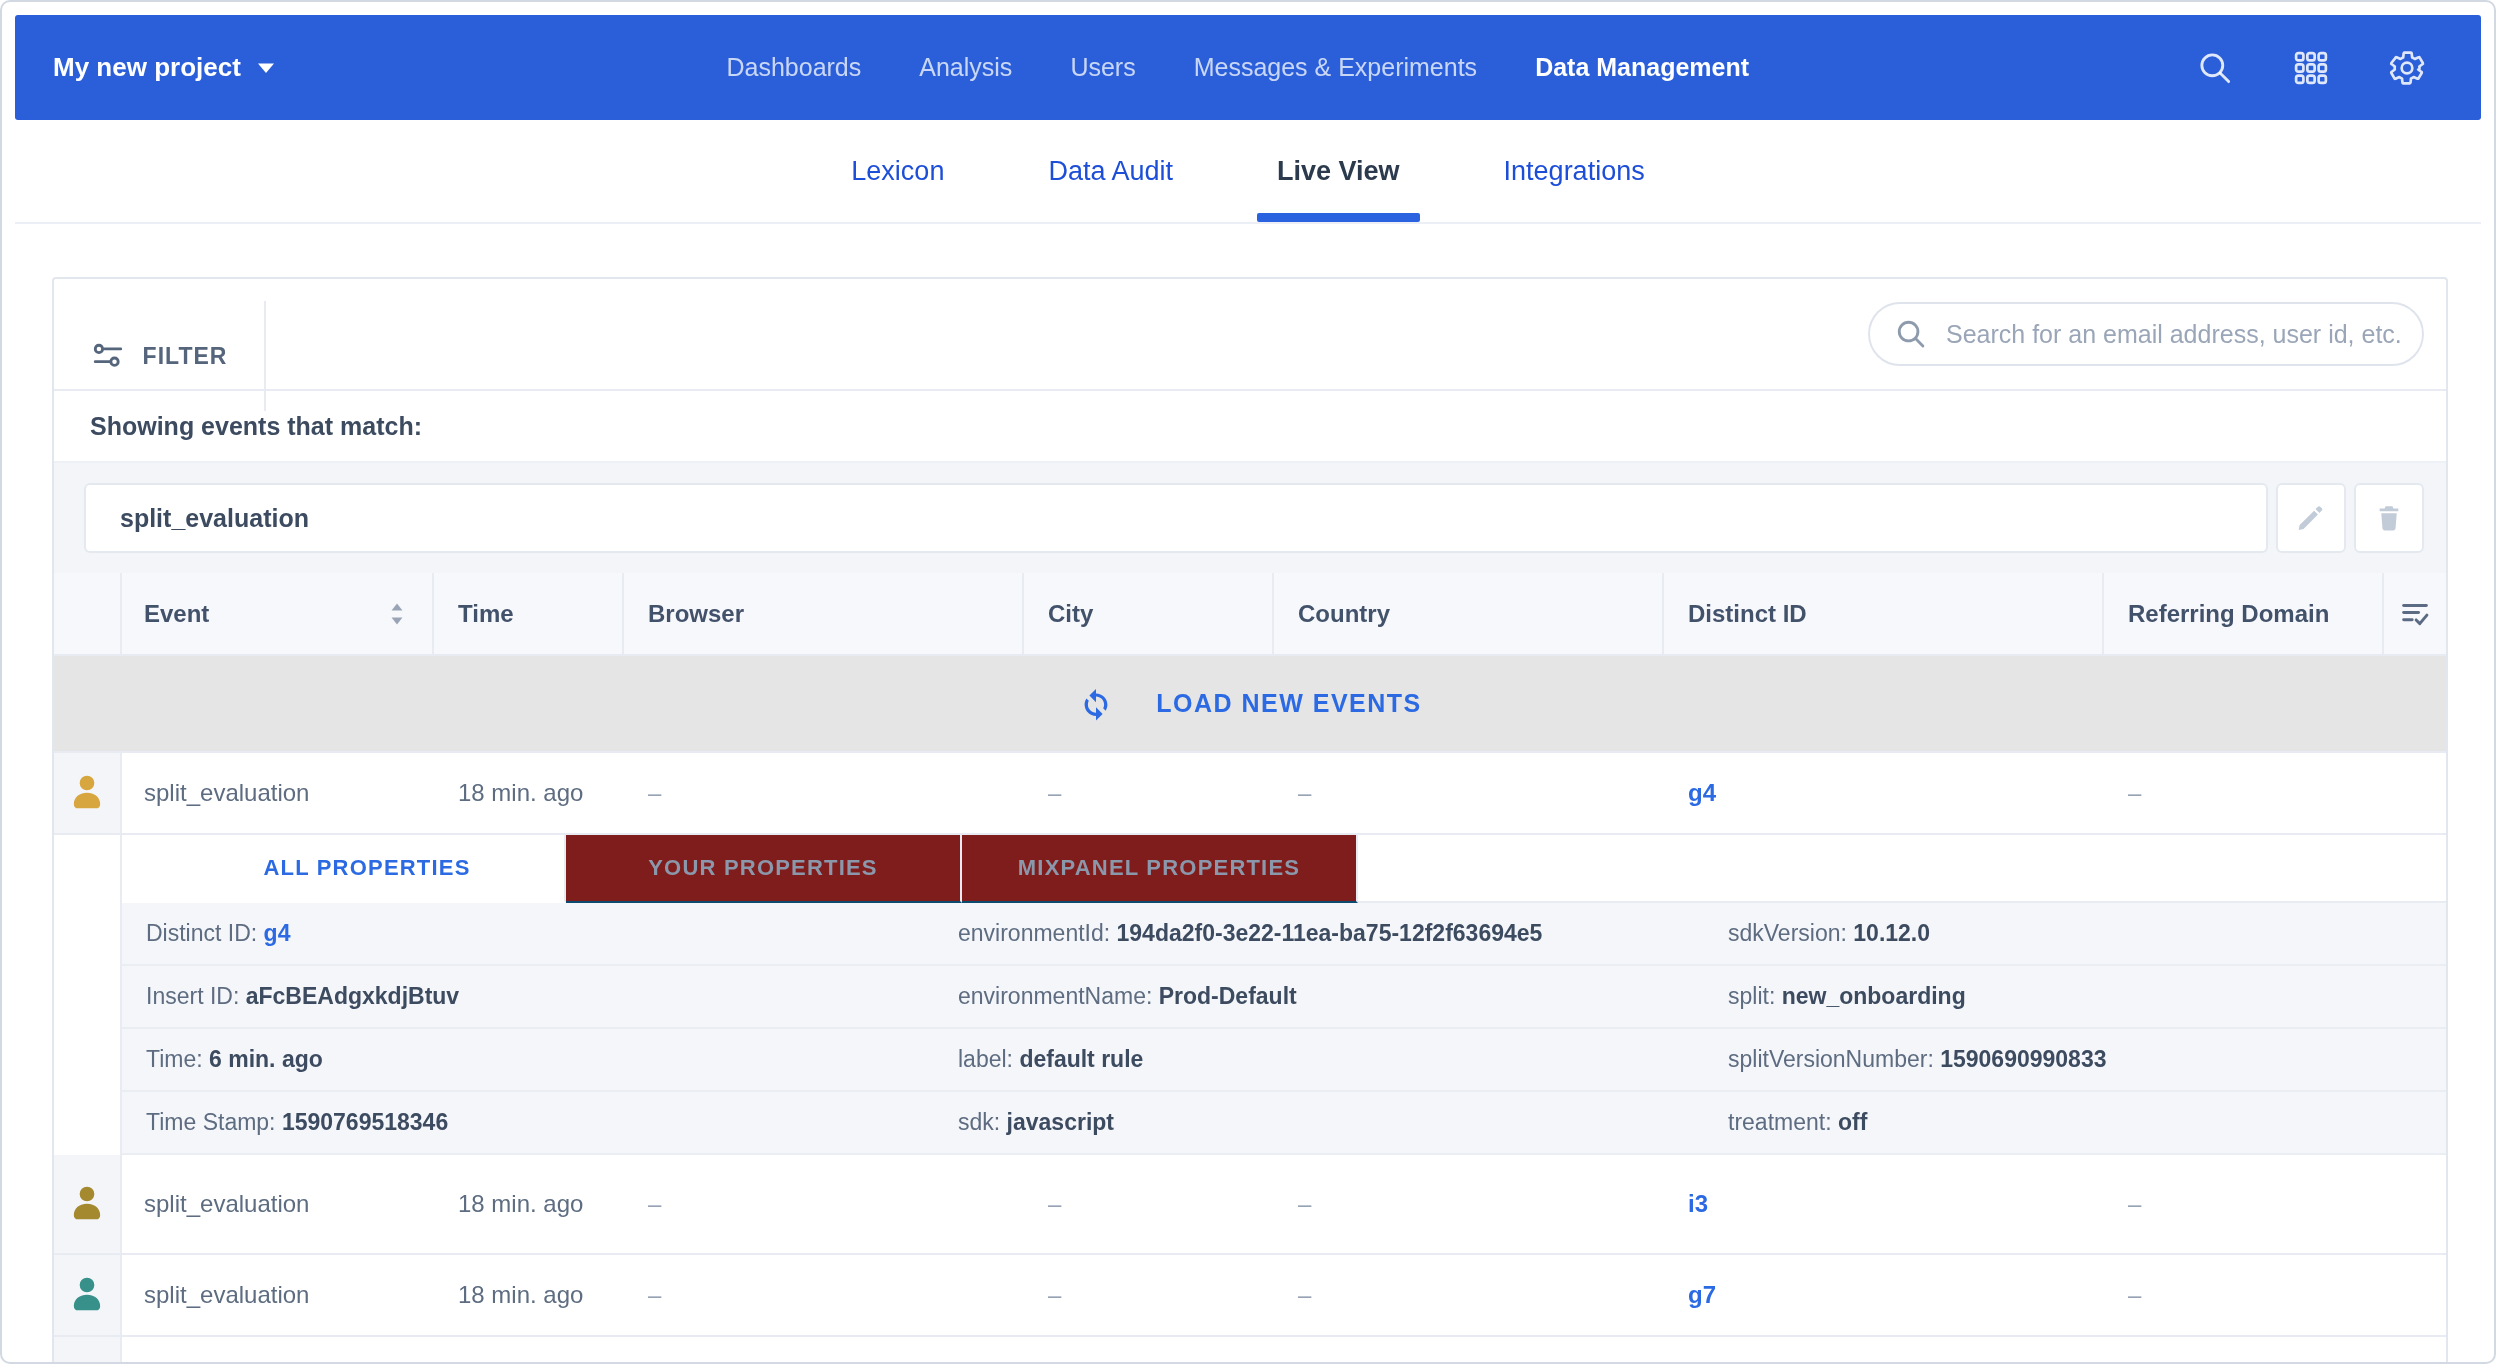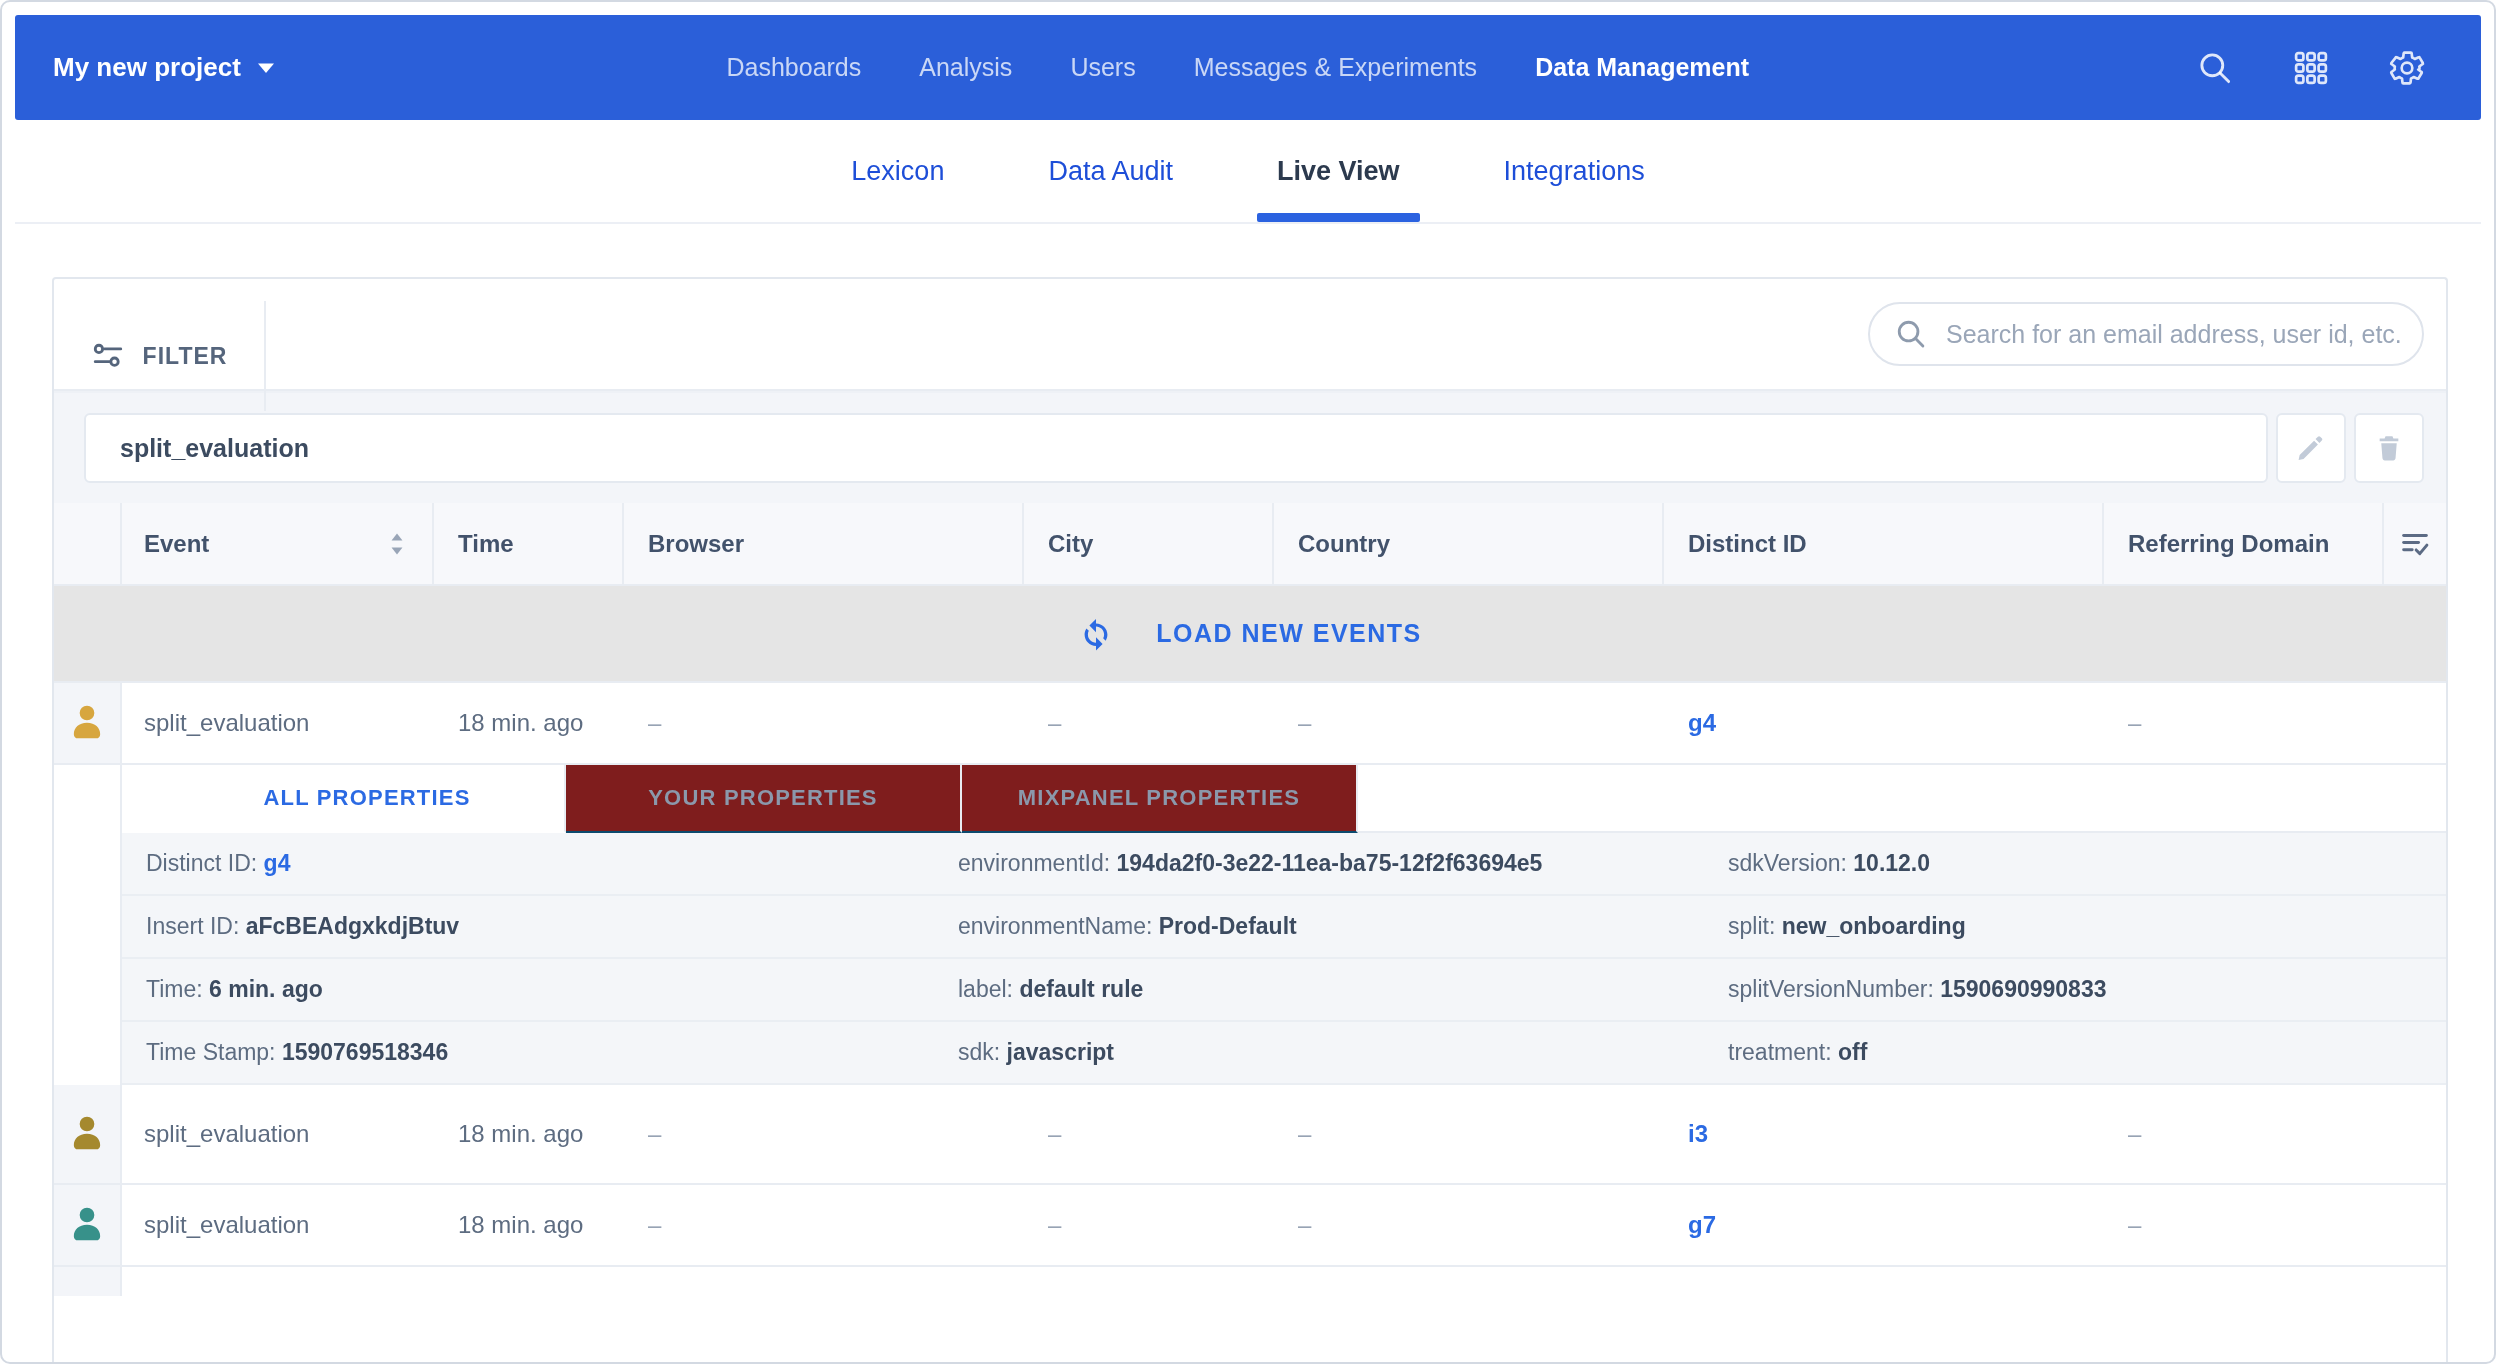--- a/index.html
+++ b/index.html
@@ -178,20 +178,23 @@
       </button>
       <div class="search-pill">
         <svg width="34" height="34" viewBox="0 0 24 24" fill="none" stroke="#8e9bad" stroke-width="2" stroke-linecap="round">
           <circle cx="10.3" cy="10.3" r="6.6"></circle>
             <path d="M15.2 15.2 20.4 20.4"></path>
         </svg>
         <input type="text" placeholder="Search for an email address, user id, etc." style="">
       </div>
     </div>
 
+    <div class="showing-row">
+      <span>Showing events that match:</span>
+    </div>
 
     <div class="chip-section">
       <div class="chip">
         <span>split_evaluation</span>
       </div>
       <button class="chip-action">
         <svg width="32" height="32" viewBox="0 0 24 24">
           <path fill="#c2cbd8" d="M3.5 17.3 2.7 21l3.7-.8L17.2 9.4l-2.9-2.9L3.5 17.3Zm11.9-12 2.9 2.9 1.8-1.8c.5-.5.5-1.2 0-1.7l-1.2-1.2c-.5-.5-1.2-.5-1.7 0l-1.8 1.8Z"></path>
         </svg>
       </button>

